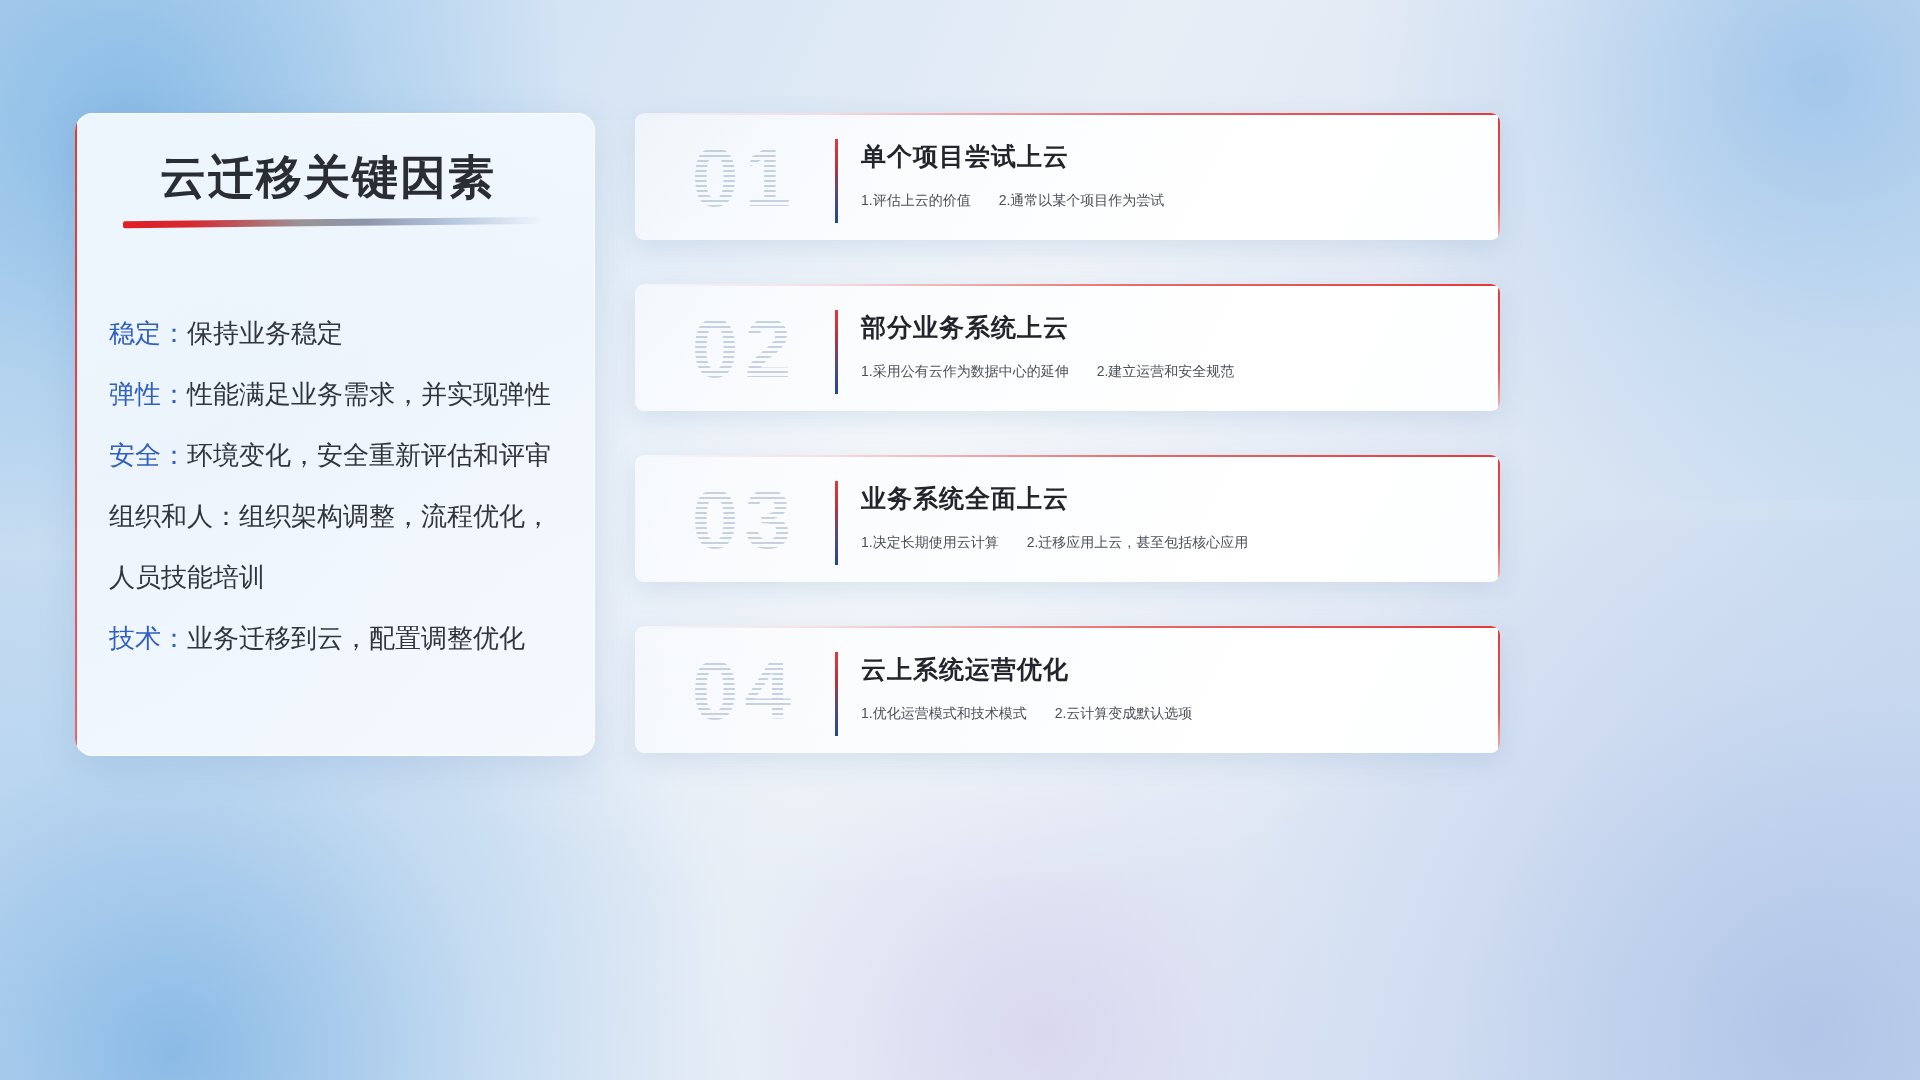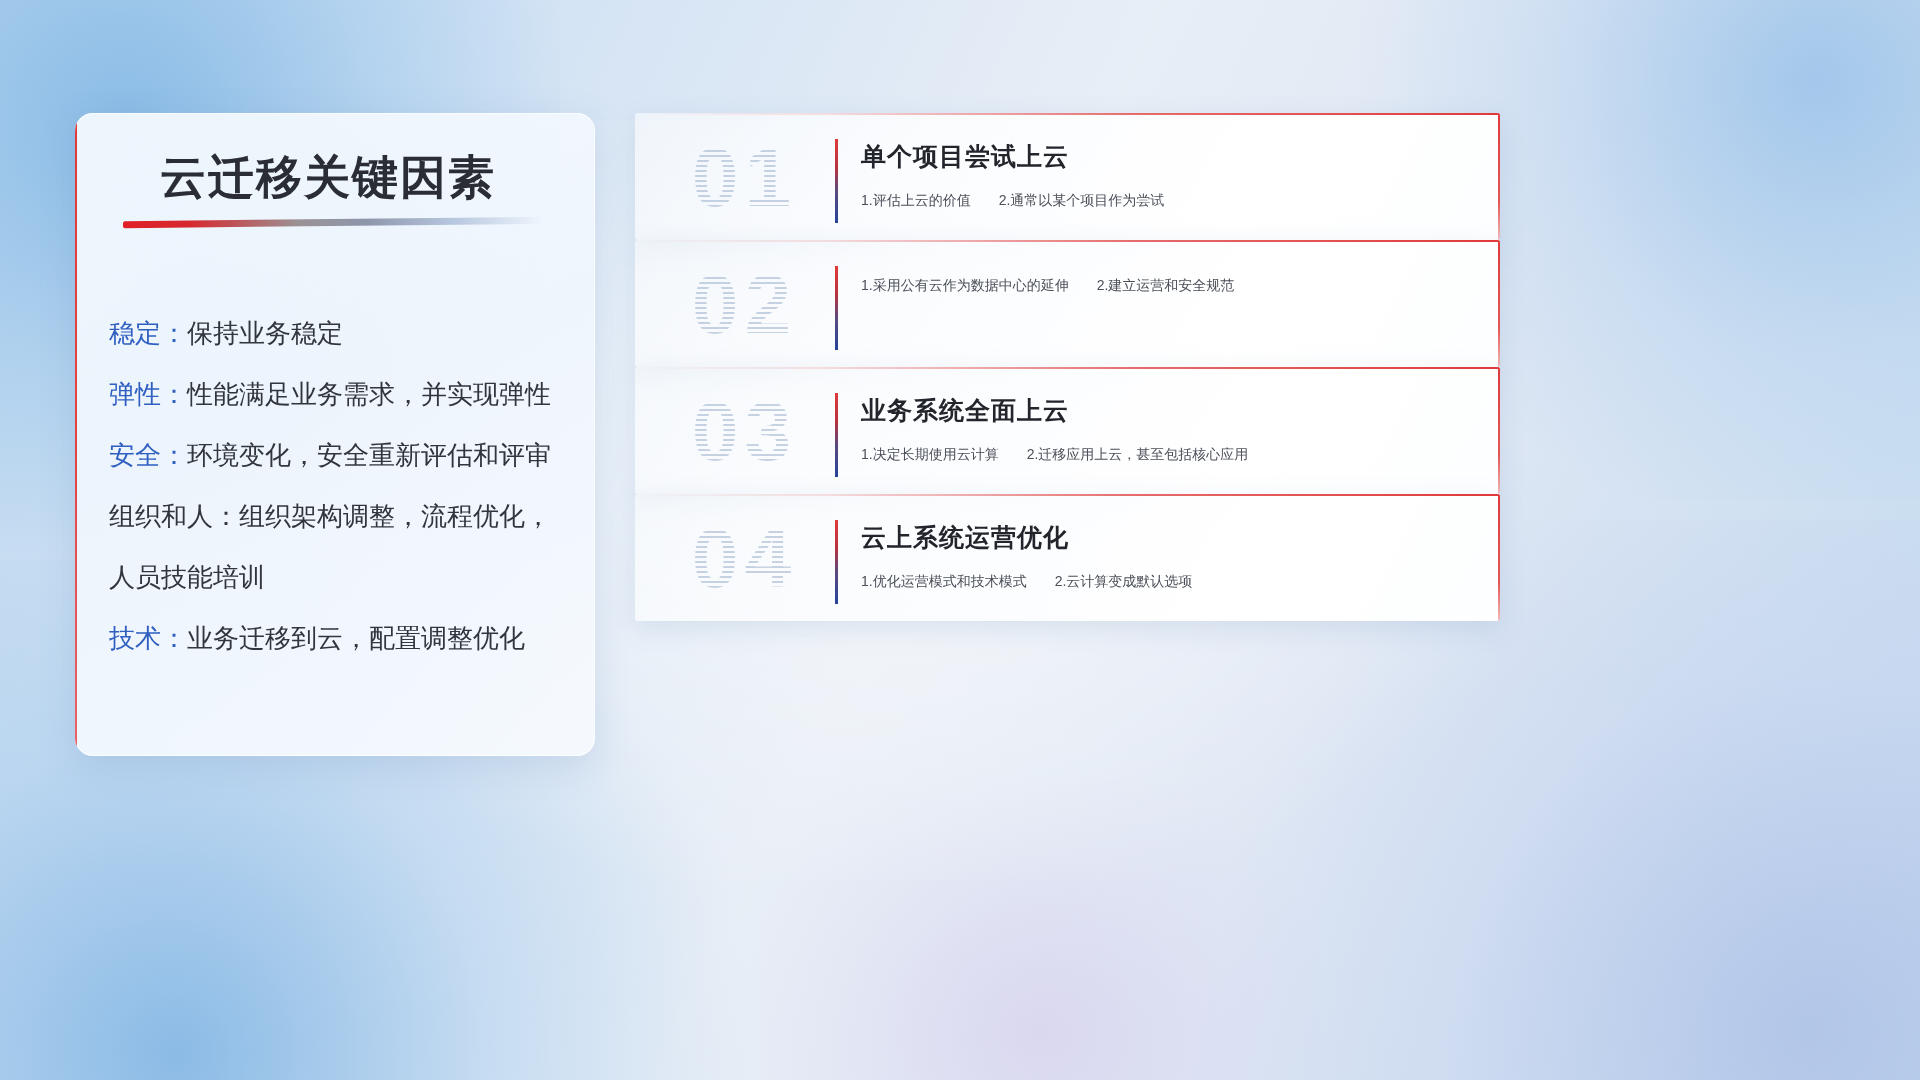--- a/index.html
+++ b/index.html
@@ -38,21 +38,21 @@
   .panel-rule{position:absolute;left:48px;top:106px;width:420px;height:7px;
     background:linear-gradient(90deg,#e01f26 0%,#d6292f 16%,#9a9396 42%,#8d96ab 58%,#b6c6de 78%,rgba(214,226,242,0) 100%);
     transform:skewY(-.6deg);border-radius:2px;}
   .bullets{position:absolute;left:34px;top:190px;right:24px;}
   .bullet{font-size:26px;line-height:61px;color:#31353c;white-space:nowrap;}
   .bullet .k{color:#2f5fc0;}
   .bullet.wrap{white-space:normal;line-height:61px;}
 
   
   .cards{position:absolute;left:635px;top:113px;width:865px;}
-  .card{position:relative;height:127px;border-radius:3px;
+  .card{position:relative;height:127px;margin-bottom:44px;border-radius:9px;
     background:linear-gradient(118deg,rgba(255,255,255,.55) 0%,rgba(252,253,255,.92) 34%,#ffffff 70%,#fdfeff 100%);
     box-shadow:0 8px 26px rgba(96,134,178,.17);overflow:hidden;}
   .card::before{content:"";position:absolute;left:0;right:0;top:0;height:2px;
     background:linear-gradient(90deg,rgba(224,60,60,0) 0%,rgba(224,60,60,.15) 22%,rgba(222,58,58,.75) 58%,#e03a3a 100%);}
   .card::after{content:"";position:absolute;right:0;top:0;bottom:0;width:2px;
     background:linear-gradient(180deg,#e03a3a 0%,rgba(224,58,58,.85) 70%,rgba(224,58,58,.35) 100%);}
   .card-num{position:absolute;left:22px;top:14px;width:175px;height:100px;
     font-size:84px;font-weight:bold;line-height:100px;text-align:center;letter-spacing:6px;
     color:#9fb4ce;opacity:.5;
     -webkit-background-clip:text;background-clip:text;}
@@ -109,20 +109,21 @@
     <div class="card-body">
       <div class="card-title">单个项目尝试上云</div>
       <div class="card-desc">1.评估上云的价值　　2.通常以某个项目作为尝试</div>
     </div>
   </div>
 
   <div class="card">
     <div class="card-num"><span>02</span></div>
     <div class="card-bar"></div>
     <div class="card-body">
+      <div class="card-title">部分业务系统上云</div>
       <div class="card-desc">1.采用公有云作为数据中心的延伸　　2.建立运营和安全规范</div>
     </div>
   </div>
 
   <div class="card">
     <div class="card-num"><span>03</span></div>
     <div class="card-bar"></div>
     <div class="card-body">
       <div class="card-title">业务系统全面上云</div>
       <div class="card-desc">1.决定长期使用云计算　　2.迁移应用上云，甚至包括核心应用</div>

